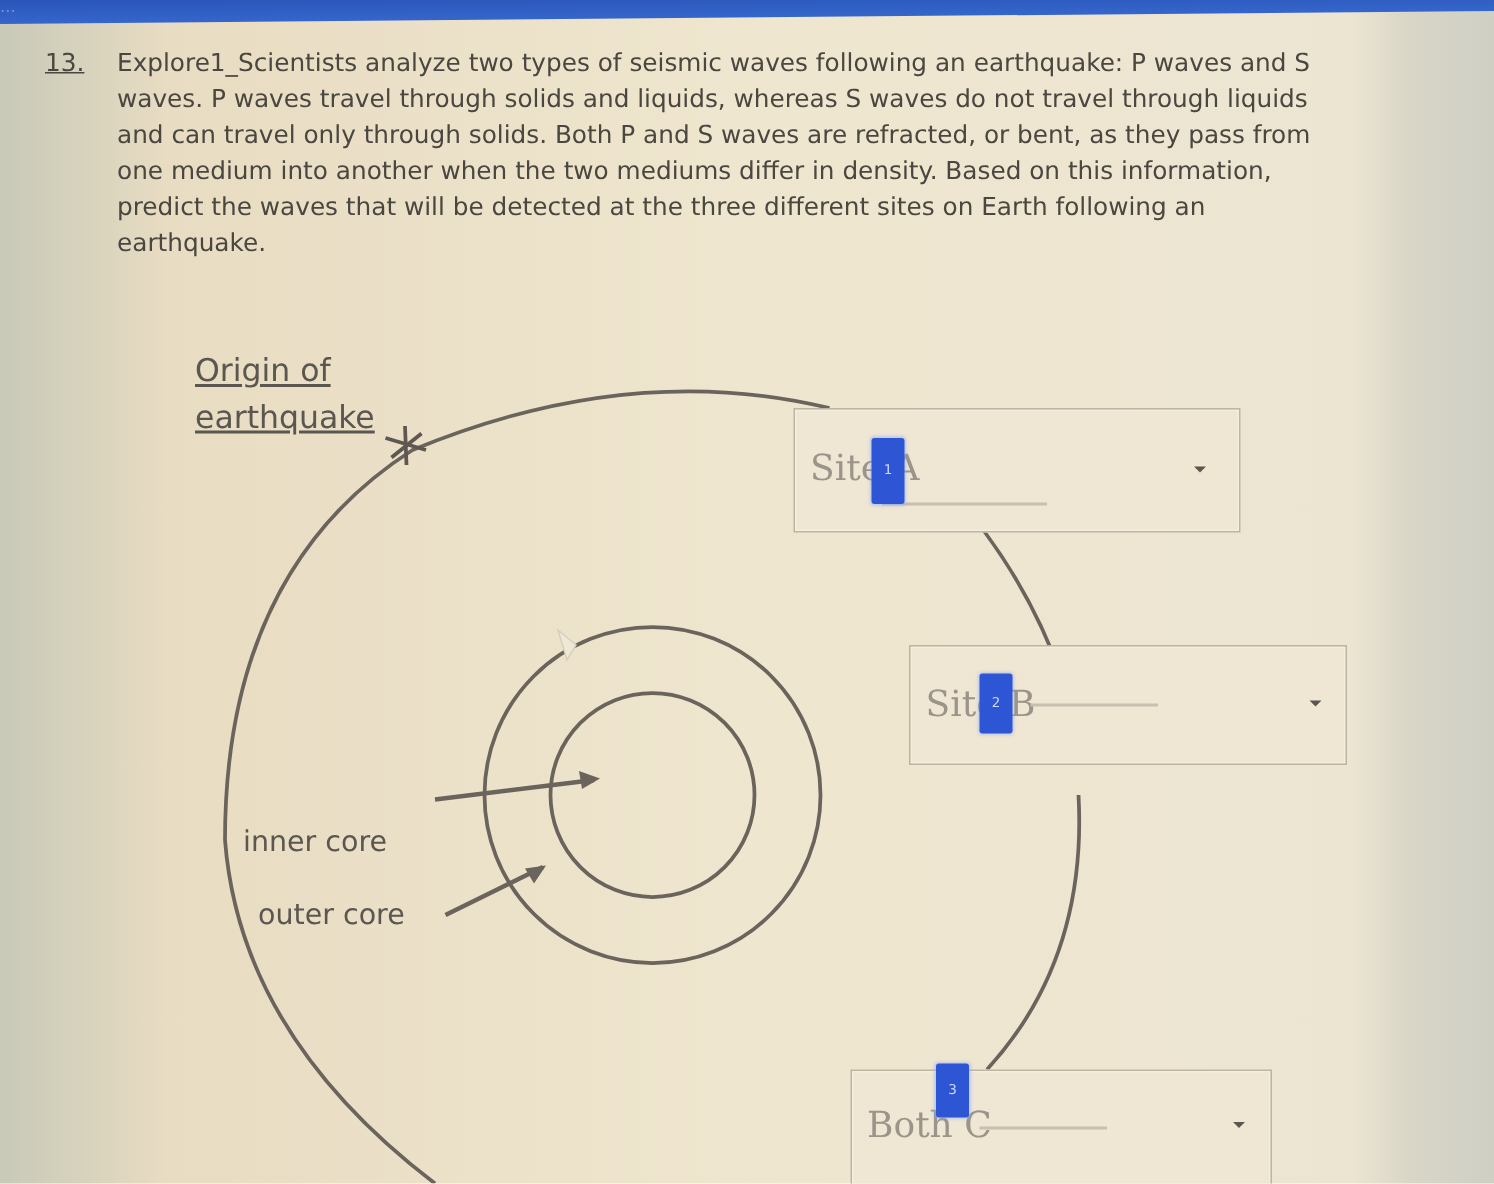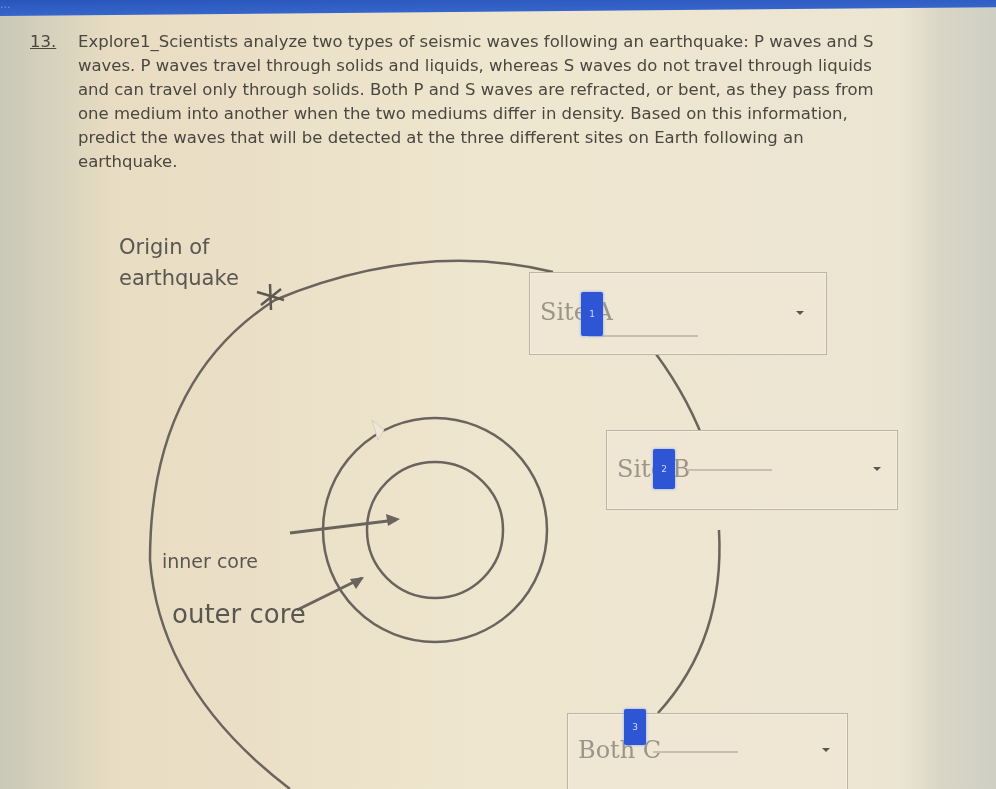--- a/index.html
+++ b/index.html
@@ -20,23 +20,23 @@
     position: absolute; left: 30px; top: 30px; width: 880px;
     color: #4a4640; font-size: 16.5px; line-height: 24px;
     font-family: "DejaVu Sans", sans-serif;
   }
   .q-num { position: absolute; left: 0; top: 0; text-decoration: underline; }
   .q-text { position: absolute; left: 48px; top: 0; width: 830px; }
   .diagram { position: absolute; left: 0; top: 0; width: 996px; height: 789px; }
   .label {
     position: absolute; color: #5a5650; font-family: "DejaVu Sans", sans-serif;
   }
-  .origin-label { left: 119px; top: 232px; font-size: 21px; line-height: 31px; }
+  .origin-label { left: 130px; top: 232px; font-size: 21px; line-height: 31px; text-decoration: underline; }
   .inner-label { left: 162px; top: 526px; font-size: 19px; margin-top: 24px; }
-  .outer-label { left: 172px; top: 599px; font-size: 26px; }
+  .outer-label { left: 172px; top: 599px; font-size: 19px; }
   .select {
     position: absolute; background: #efe7d3; border: 1.5px solid #bdb4a2;
     box-shadow: inset 0 0 0 1px rgba(255,255,255,0.3);
   }
   .select-text {
     position: absolute; left: 10px; font-family: "DejaVu Serif", serif; font-size: 24px;
     color: #9b948a;
   }
   .select-line {
     position: absolute; height: 1.5px; background: #c7c0b0;

